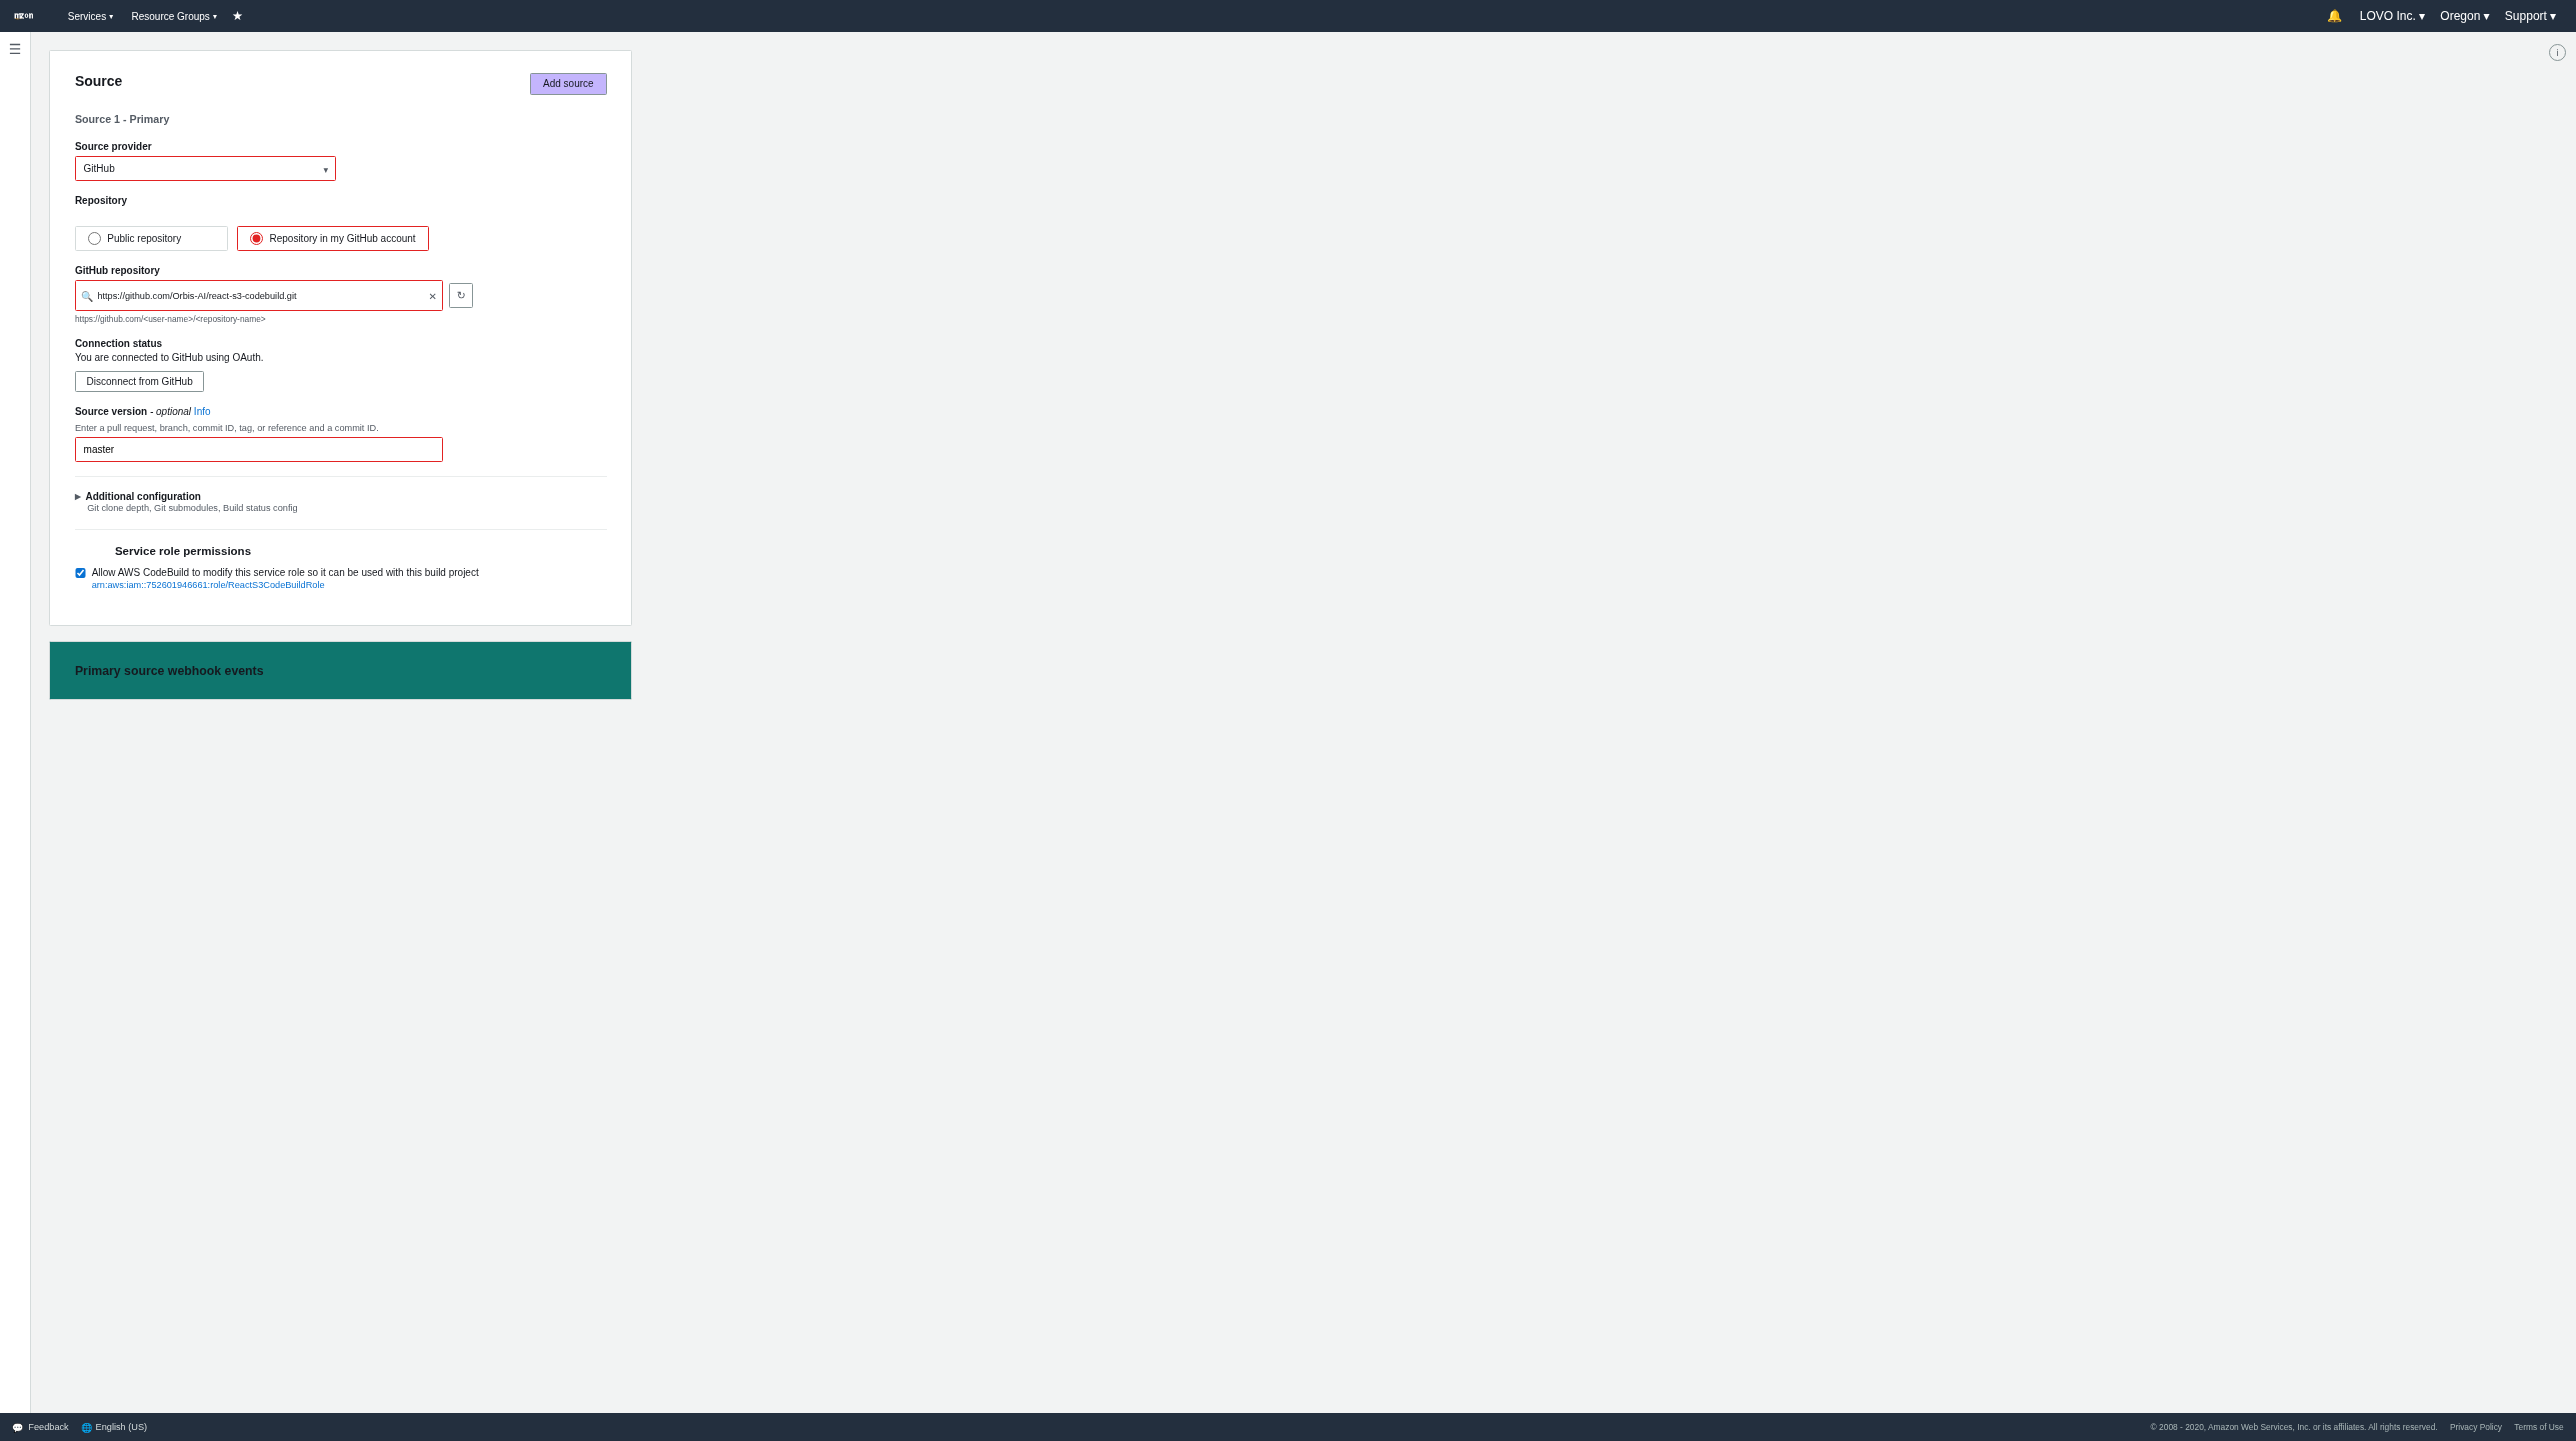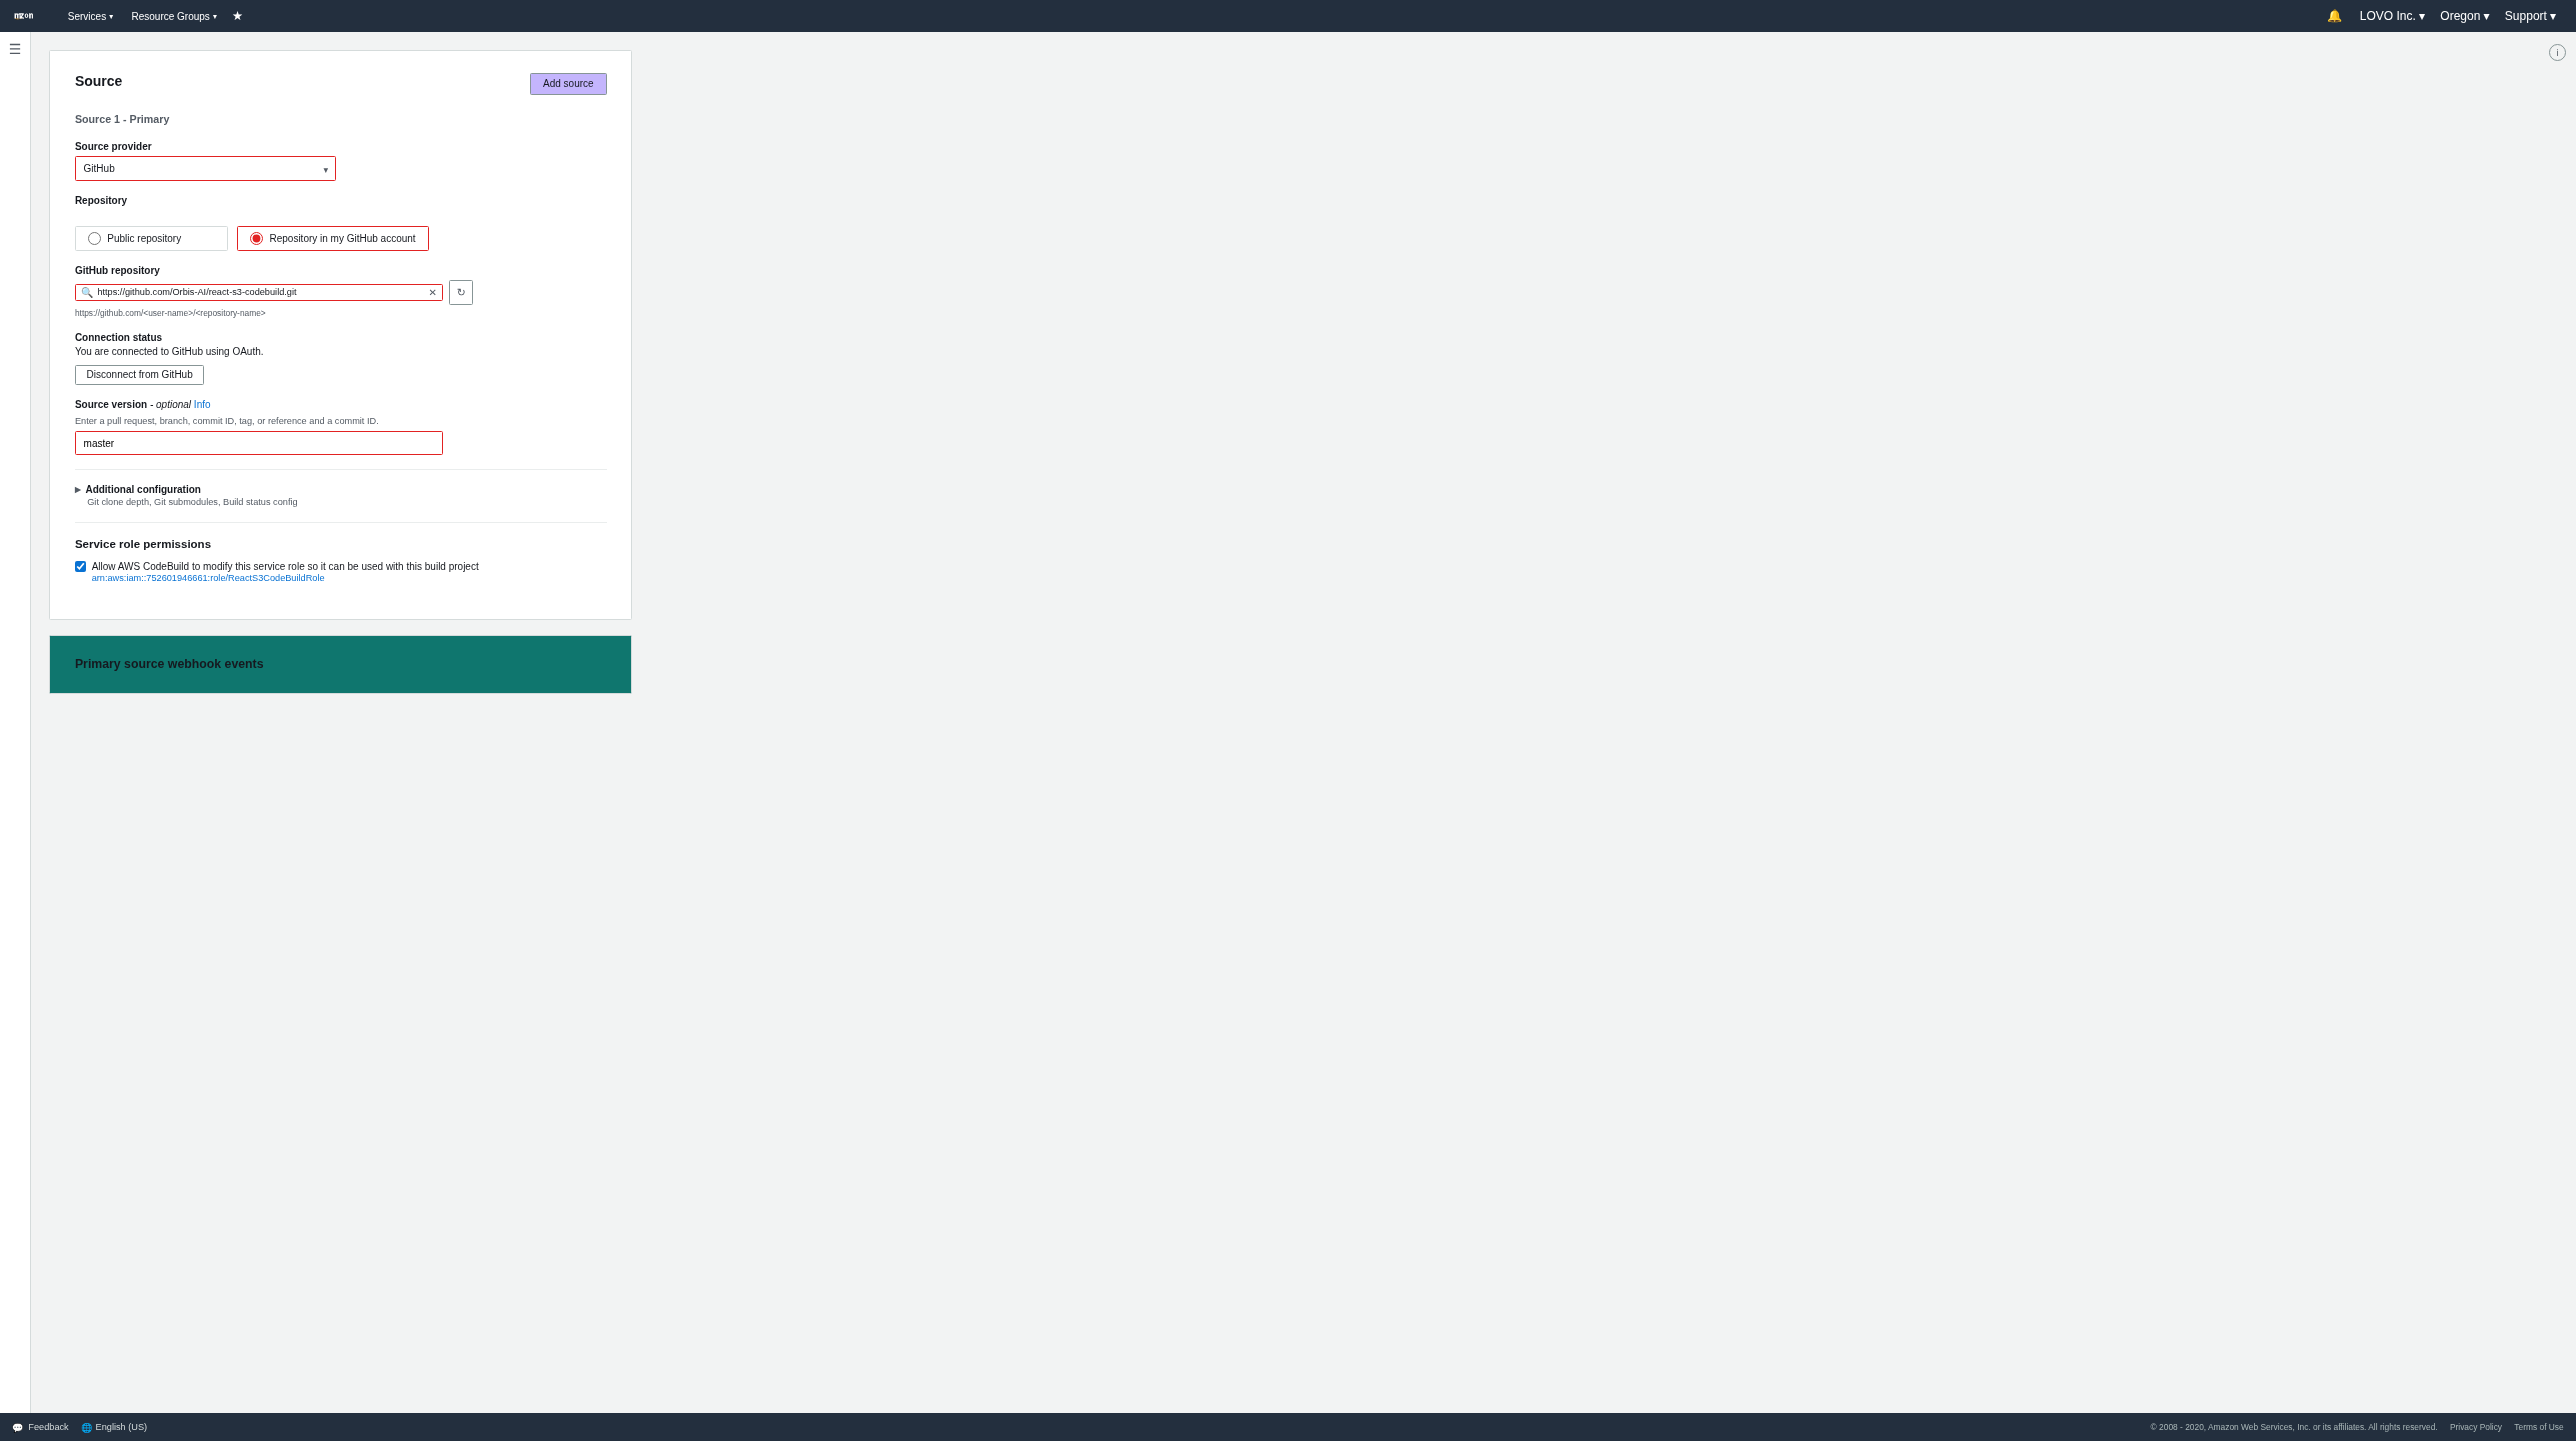--- a/index.html
+++ b/index.html
@@ -196,21 +196,21 @@
       font-size: 10px;
       cursor: pointer;
     }
     .input-field {
       width: 100%;
       padding: 4.6px 21.5px 4.6px 21.5px;
       border: 1.5px solid #e22222;
       border-radius: 1.5px;
       font-size: 9.2px;
       color: #16191f;
-      height: 17px;
+      height: 31px;
     }
     .btn-refresh {
       width: 24.5px;
       height: 24.5px;
       display: flex;
       align-items: center;
       justify-content: center;
       border: 0.8px solid #879596;
       border-radius: 1.5px;
       background: #fff;
@@ -301,20 +301,21 @@
       border-top: 0.8px solid #eaeded;
       margin: 15.3px 0;
     }
 
     
     .service-role-title {
       font-size: 11.5px;
       font-weight: 700;
       margin-bottom: 9.2px;
       color: #16191f;
+      margin-left: 40px;
     }
     .checkbox-group {
       display: flex;
       align-items: flex-start;
       gap: 6.1px;
     }
     .checkbox-group input[type=checkbox] {
       width: 10.7px;
       height: 10.7px;
       margin-top: 1.5px;

